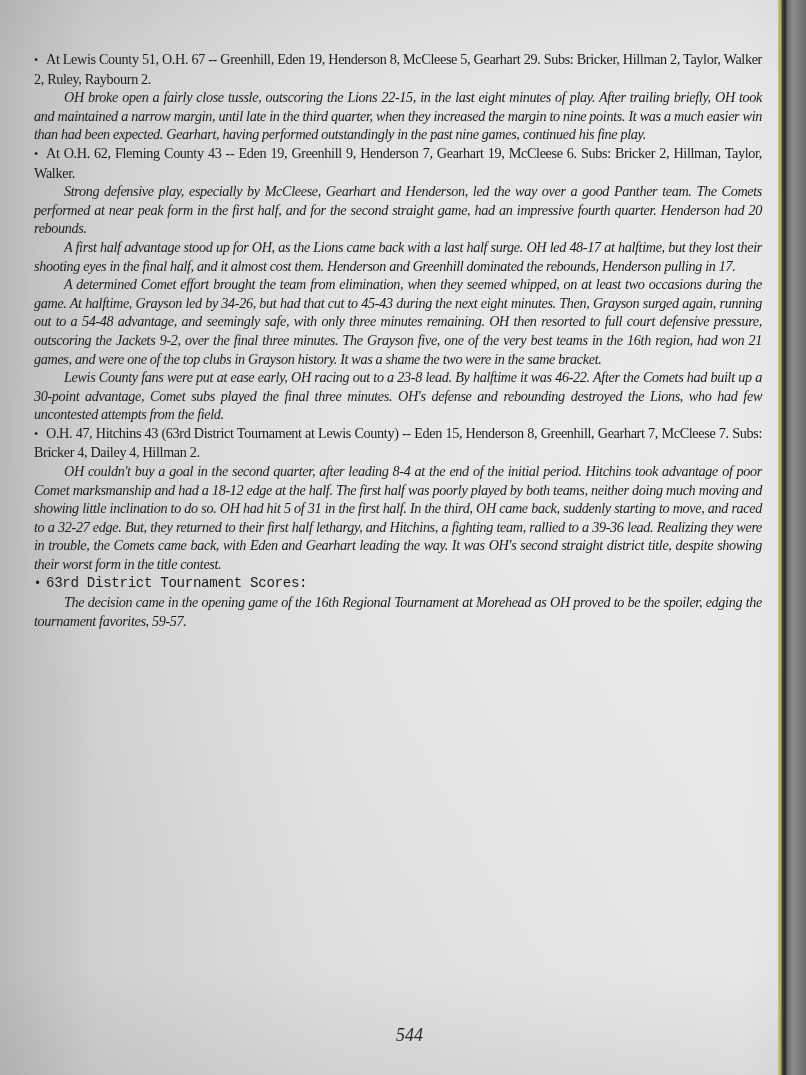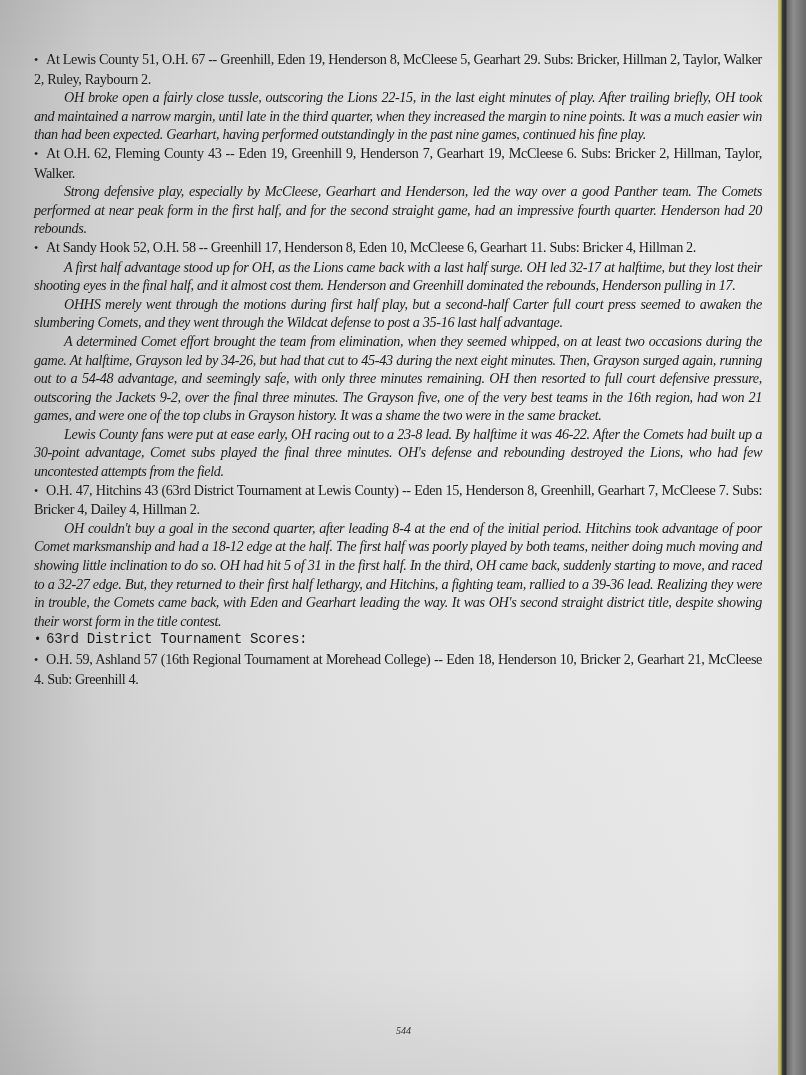--- a/index.html
+++ b/index.html
@@ -27,49 +27,47 @@
   }
   .content p { margin: 0; text-align: justify; }
   .game { text-indent: 0; }
   .game .bullet { display: inline-block; width: 12px; font-size: 12px; }
   .para { text-indent: 30px; font-style: italic; }
   .scores-label { text-indent: 0; font-family: Liberation Mono, monospace; }
   .scores { text-indent: 30px; }
   .pagenum {
     position: absolute; left: 396px; top: 1025px;
     font-family: "Liberation Serif", "DejaVu Serif", serif;
-    font-style: italic; font-size: 10px; color: #2a2a2a;
+    font-style: italic; font-size: 18px; color: #2a2a2a;
   }
 </style>
 </head>
 <body>
 
 <div class="page">
   <div class="content">
 
     <p class="game"><span class="bullet">•</span><span>At Lewis County 51, O.H. 67 -- Greenhill, Eden 19, Henderson 8, McCleese 5, Gearhart 29. Subs: Bricker, Hillman 2, Taylor, Walker 2, Ruley, Raybourn 2.</span></p>
     <p class="para">OH broke open a fairly close tussle, outscoring the Lions 22-15, in the last eight minutes of play. After trailing briefly, OH took and maintained a narrow margin, until late in the third quarter, when they increased the margin to nine points. It was a much easier win than had been expected. Gearhart, having performed outstandingly in the past nine games, continued his fine play.</p>
 
     <p class="game"><span class="bullet">•</span><span>At O.H. 62, Fleming County 43 -- Eden 19, Greenhill 9, Henderson 7, Gearhart 19, McCleese 6. Subs: Bricker 2, Hillman, Taylor, Walker.</span></p>
     <p class="para">Strong defensive play, especially by McCleese, Gearhart and Henderson, led the way over a good Panther team. The Comets performed at near peak form in the first half, and for the second straight game, had an impressive fourth quarter. Henderson had 20 rebounds.</p>
 
-    <p class="game"><span class="bullet">•</span><span>At Sandy Hook 52, O.H. 58 -- Greenhill 17, Henderson 8, Eden 10, McCleese 6, Gearhart 11. Subs: Bricker 4, Hillman 2.</span></p>
-    <p class="para">A first half advantage stood up for OH, as the Lions came back with a last half surge. OH led 32-17 at halftime, but they lost their shooting eyes in the final half, and it almost cost them. Henderson and Greenhill dominated the rebounds, Henderson pulling in 17.</p>
+    <p class="para">A first half advantage stood up for OH, as the Lions came back with a last half surge. OH led 48-17 at halftime, but they lost their shooting eyes in the final half, and it almost cost them. Henderson and Greenhill dominated the rebounds, Henderson pulling in 17.</p>
 
-    <p class="para">OHHS merely went through the motions during first half play, but a second-half Carter full court press seemed to awaken the slumbering Comets, and they went through the Wildcat defense to post a 35-16 last half advantage.</p>
 
     <p class="para">A determined Comet effort brought the team from elimination, when they seemed whipped, on at least two occasions during the game. At halftime, Grayson led by 34-26, but had that cut to 45-43 during the next eight minutes. Then, Grayson surged again, running out to a 54-48 advantage, and seemingly safe, with only three minutes remaining. OH then resorted to full court defensive pressure, outscoring the Jackets 9-2, over the final three minutes. The Grayson five, one of the very best teams in the 16th region, had won 21 games, and were one of the top clubs in Grayson history. It was a shame the two were in the same bracket.</p>
 
     <p class="para">Lewis County fans were put at ease early, OH racing out to a 23-8 lead. By halftime it was 46-22. After the Comets had built up a 30-point advantage, Comet subs played the final three minutes. OH's defense and rebounding destroyed the Lions, who had few uncontested attempts from the field.</p>
 
     <p class="game"><span class="bullet">•</span><span>O.H. 47, Hitchins 43 (63rd District Tournament at Lewis County) -- Eden 15, Henderson 8, Greenhill, Gearhart 7, McCleese 7. Subs: Bricker 4, Dailey 4, Hillman 2.</span></p>
     <p class="para">OH couldn't buy a goal in the second quarter, after leading 8-4 at the end of the initial period. Hitchins took advantage of poor Comet marksmanship and had a 18-12 edge at the half. The first half was poorly played by both teams, neither doing much moving and showing little inclination to do so. OH had hit 5 of 31 in the first half. In the third, OH came back, suddenly starting to move, and raced to a 32-27 edge. But, they returned to their first half lethargy, and Hitchins, a fighting team, rallied to a 39-36 lead. Realizing they were in trouble, the Comets came back, with Eden and Gearhart leading the way. It was OH's second straight district title, despite showing their worst form in the title contest.</p>
 
     <p class="game scores-label"><span class="bullet">•</span><span>63rd District Tournament Scores:</span></p>
 
-    <p class="game"><span class="bullet">•</span><span>O.H. 59, Ashland 57 (16th Regional Tournament at Morehead College) -- Eden 18, Henderson 10, Bricker 2, Gearhart 21, McCleese 4. Sub: Greenhill 4.</span></p>
+    <p class="para">The decision came in the opening game of the 16th Regional Tournament at Morehead as OH proved to be the spoiler, edging the tournament favorites, 59-57.</p>
 
   </div>
 
   <div class="pagenum">544</div>
 </div>
 
 <div class="binding"></div>
 
 </body></html>

